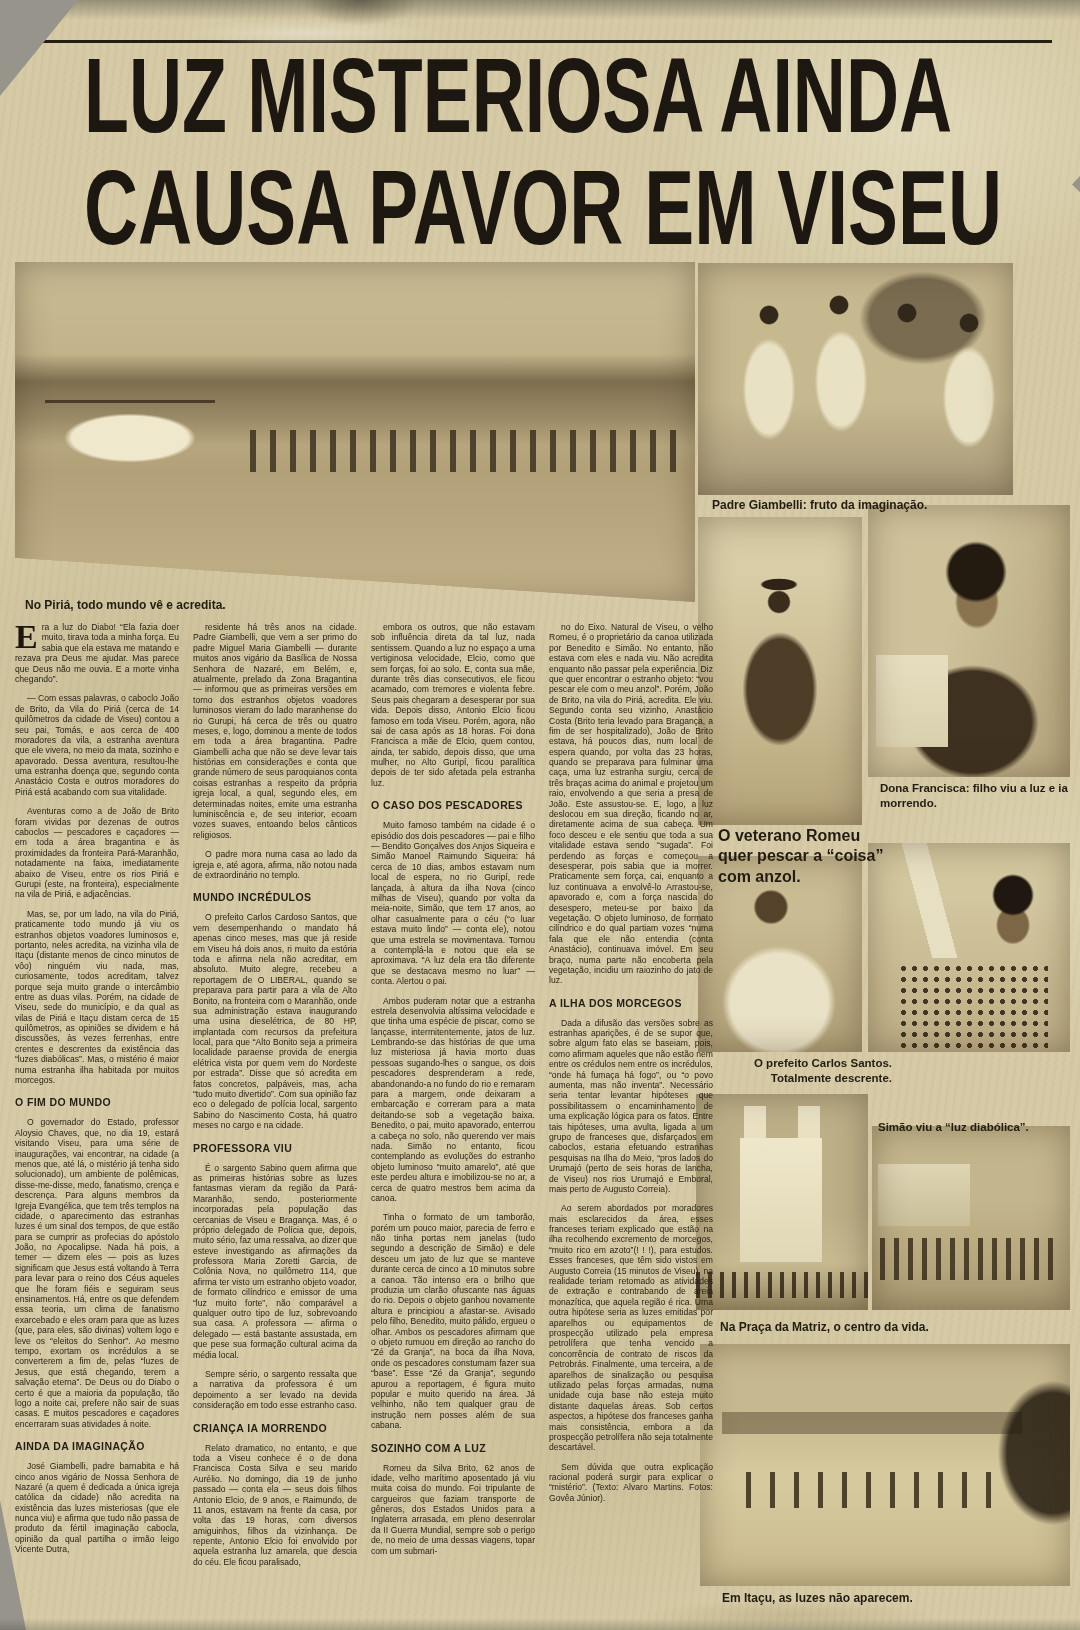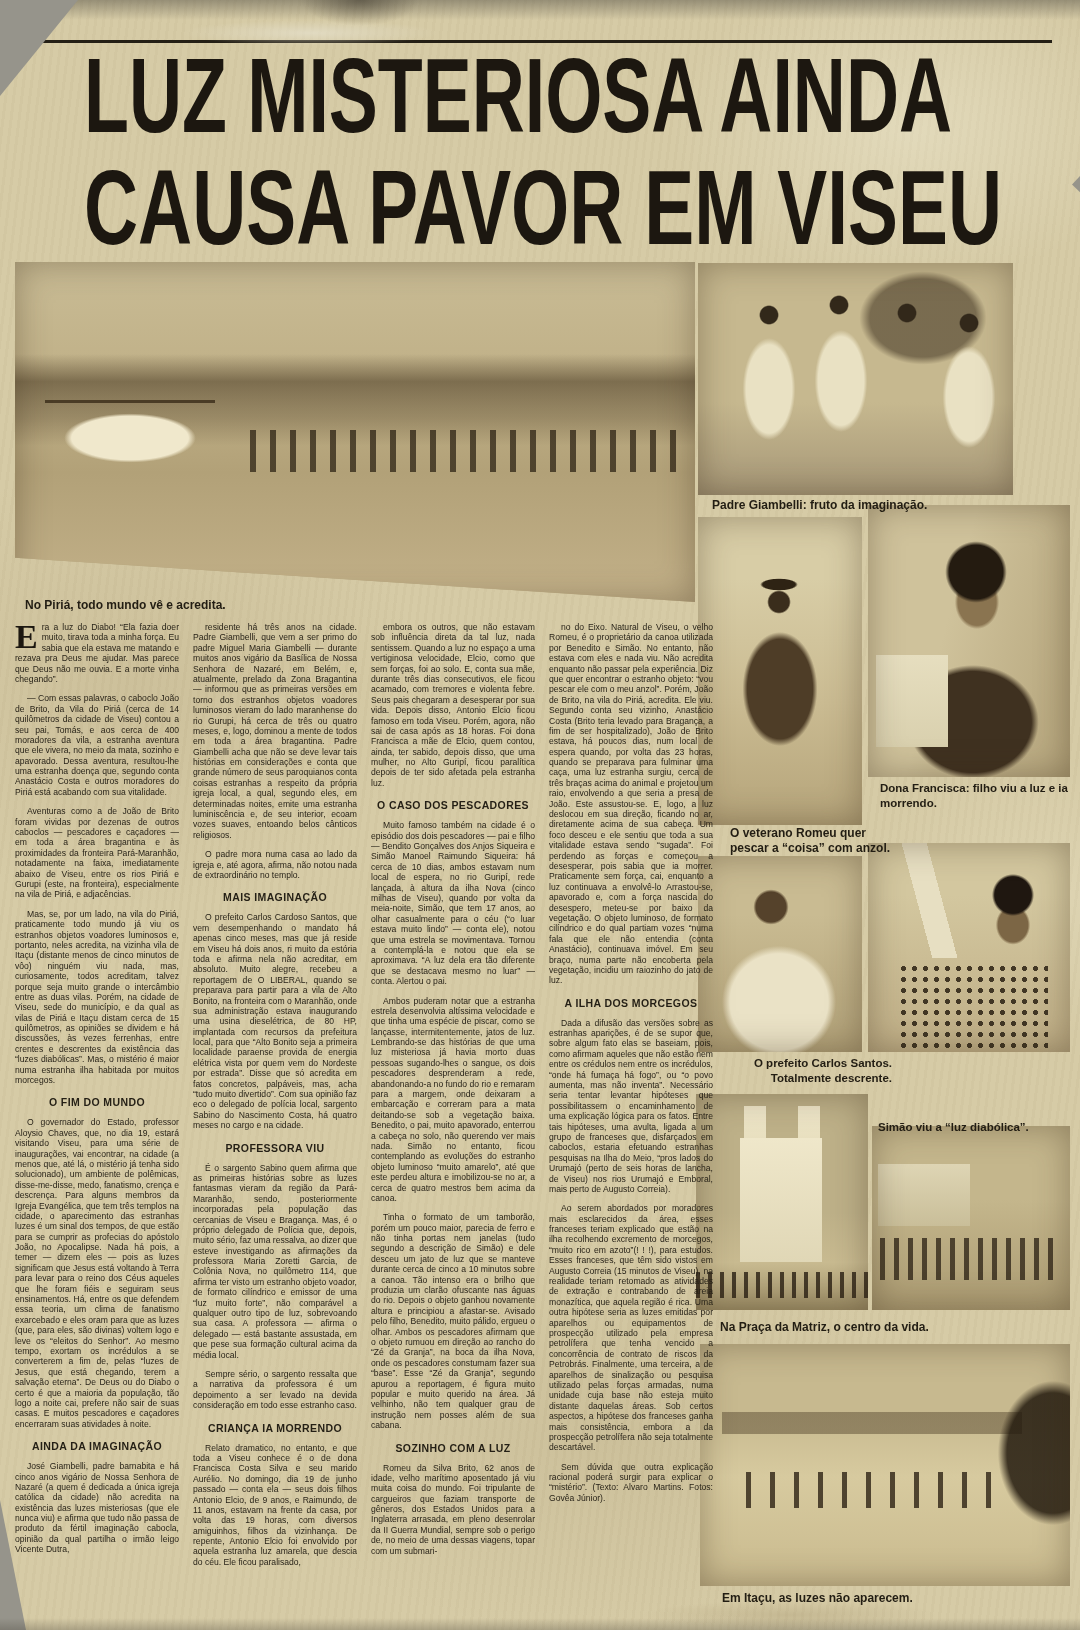--- a/index.html
+++ b/index.html
@@ -122,32 +122,32 @@
       linear-gradient(rgba(90,75,50,0.5),rgba(90,75,50,0.5)),
       repeating-linear-gradient(90deg, rgba(45,34,20,0.8) 0 5px, rgba(45,34,20,0) 5px 24px),
       linear-gradient(180deg,#c7b98f 0 28%,#d7ca9f 55%,#c9ba8e 100%);
     background-size:130px 170px,300px 22px,260px 36px,100% 100%;
     background-position:288px 24px,22px 68px,46px 128px,0 0;}
 
   .caption{position:absolute;font-weight:bold;color:#221d13;line-height:1.28;}
   .cap-lead{left:25px;top:598px;width:330px;font-size:12px;}
   .cap-padre{left:712px;top:498px;width:300px;font-size:12px;}
   .cap-francisca{left:880px;top:781px;width:196px;font-size:11.5px;}
-  .cap-romeu{left:718px;top:826px;width:172px;font-size:12px;margin-left:12px;}
+  .cap-romeu{left:718px;top:826px;width:172px;font-size:16px;}
   .cap-prefeito{left:722px;top:1056px;width:170px;font-size:11.5px;text-align:right;}
   .cap-simao{left:878px;top:1120px;width:200px;font-size:11.5px;}
   .cap-praca{left:720px;top:1320px;width:310px;font-size:12px;}
   .cap-itacu{left:722px;top:1591px;width:310px;font-size:12px;}
 
   .columns{position:absolute;left:15px;top:622px;width:700px;height:1008px;
     display:flex;gap:14px;}
   .col{width:164px;height:100%;overflow:hidden;}
   .col-para{margin:0 0 9px 0;font-size:8.6px;line-height:1.21;text-align:justify;text-indent:12px;}
   .col-para.lead{text-indent:0;}
-  .col-head{margin:11px 0 9px 0;font-size:10.5px;font-weight:bold;text-align:center;letter-spacing:0.4px;}
+  .col-head{margin:11px 0 9px 0;font-size:10.5px;font-weight:bold;letter-spacing:0.4px;}
   .dropcap{float:left;font-family:"Liberation Serif",serif;font-weight:bold;
     font-size:34px;line-height:27px;margin:1px 4px 0 0;color:#1c1710;}
 
   .stain{position:absolute;border-radius:50%;pointer-events:none;}
   .stain-1{left:180px;top:20px;width:260px;height:26px;background:radial-gradient(ellipse,rgba(230,225,205,0.7),transparent 70%);}
   .stain-2{left:640px;top:1600px;width:300px;height:30px;background:radial-gradient(ellipse,rgba(120,100,60,0.18),transparent 70%);}
 </style>
 </head>
 <body>
 
@@ -186,21 +186,21 @@
         <p class="col-para">Aventuras como a de João de Brito foram vividas por dezenas de outros caboclos — pescadores e caçadores — em toda a área bragantina e às proximidades da fronteira Pará-Maranhão, notadamente na faixa, imediatamente abaixo de Viseu, entre os rios Piriá e Gurupi (este, na fronteira), especialmente na vila de Piriá, e adjacências.</p>
         <p class="col-para">Mas, se, por um lado, na vila do Piriá, praticamente todo mundo já viu os estranhos objetos voadores luminosos e, portanto, neles acredita, na vizinha vila de Itaçu (distante menos de cinco minutos de vôo) ninguém viu nada, mas, curiosamente, todos acreditam, talvez porque seja muito grande o intercâmbio entre as duas vilas. Porém, na cidade de Viseu, sede do município, e da qual as vilas de Piriá e Itaçu distam cerca de 15 quilômetros, as opiniões se dividem e há discussões, às vezes ferrenhas, entre crentes e descrentes da existência das “luzes diabólicas”. Mas, o mistério é maior numa estranha ilha habitada por muitos morcegos.</p>
         <h3 class="col-head">O FIM DO MUNDO</h3>
         <p class="col-para">O governador do Estado, professor Aloysio Chaves, que, no dia 19, estará visitando Viseu, para uma série de inaugurações, vai encontrar, na cidade (a menos que, até lá, o mistério já tenha sido solucionado), um ambiente de polêmicas, disse-me-disse, medo, fanatismo, crença e descrença. Para alguns membros da Igreja Evangélica, que tem três templos na cidade, o aparecimento das estranhas luzes é um sinal dos tempos, de que estão para se cumprir as profecias do apóstolo João, no Apocalipse. Nada há pois, a temer — dizem eles — pois as luzes significam que Jesus está voltando à Terra para levar para o reino dos Céus aqueles que lhe foram fiéis e seguiram seus ensinamentos. Há, entre os que defendem essa teoria, um clima de fanatismo exarcebado e eles oram para que as luzes (que, para eles, são divinas) voltem logo e leve os “eleitos do Senhor”. Ao mesmo tempo, exortam os incrédulos a se converterem a fim de, pelas “luzes de Jesus, que está chegando, terem a salvação eterna”. De Deus ou do Diabo o certo é que a maioria da população, tão logo a noite cai, prefere não sair de suas casas. E muitos pescadores e caçadores encerraram suas atividades à noite.</p>
         <h3 class="col-head">AINDA DA IMAGINAÇÃO</h3>
         <p class="col-para">José Giambelli, padre barnabita e há cinco anos vigário de Nossa Senhora de Nazaré (a quem é dedicada a única igreja católica da cidade) não acredita na existência das luzes misteriosas (que ele nunca viu) e afirma que tudo não passa de produto da fértil imaginação cabocla, opinião da qual partilha o irmão leigo Vicente Dutra,</p>
       </div>
     <div class="col">
         <p class="col-para">residente há três anos na cidade. Padre Giambelli, que vem a ser primo do padre Miguel Maria Giambelli — durante muitos anos vigário da Basílica de Nossa Senhora de Nazaré, em Belém, e, atualmente, prelado da Zona Bragantina — informou que as primeiras versões em torno dos estranhos objetos voadores luminosos vieram do lado maranhense do rio Gurupi, há cerca de três ou quatro meses, e, logo, dominou a mente de todos em toda a área bragantina. Padre Giambelli acha que não se deve levar tais histórias em considerações e conta que grande número de seus paroquianos conta coisas estranhas a respeito da própria igreja local, a qual, segundo eles, em determinadas noites, emite uma estranha luminiscência e, de seu interior, ecoam vozes suaves, entoando belos cânticos religiosos.</p>
         <p class="col-para">O padre mora numa casa ao lado da igreja e, até agora, afirma, não notou nada de extraordinário no templo.</p>
-        <h3 class="col-head">MAIS IMAGINAÇÃO</h3>
+        <h3 class="col-head">MUNDO INCRÉDULOS</h3>
         <p class="col-para">O prefeito Carlos Cardoso Santos, que vem desempenhando o mandato há apenas cinco meses, mas que já reside em Viseu há dois anos, ri muito da estória toda e afirma nela não acreditar, em absoluto. Muito alegre, recebeu a reportagem de O LIBERAL, quando se preparava para partir para a vila de Alto Bonito, na fronteira com o Maranhão, onde sua administração estava inaugurando uma usina dieselétrica, de 80 HP, implantada com recursos da prefeitura local, para que “Alto Bonito seja a primeira localidade paraense provida de energia elétrica vista por quem vem do Nordeste por estrada”. Disse que só acredita em fatos concretos, palpáveis, mas, acha “tudo muito divertido”. Com sua opinião faz eco o delegado de polícia local, sargento Sabino do Nascimento Costa, há quatro meses no cargo e na cidade.</p>
         <h3 class="col-head">PROFESSORA VIU</h3>
         <p class="col-para">É o sargento Sabino quem afirma que as primeiras histórias sobre as luzes fantasmas vieram da região da Pará-Maranhão, sendo, posteriormente incorporadas pela população das cercanias de Viseu e Bragança. Mas, é o próprio delegado de Polícia que, depois, muito sério, faz uma ressalva, ao dizer que esteve investigando as afirmações da professora Maria Zoretti Garcia, de Colônia Nova, no quilômetro 114, que afirma ter visto um estranho objeto voador, de formato cilíndrico e emissor de uma “luz muito forte”, não comparável a qualquer outro tipo de luz, sobrevoando sua casa. A professora — afirma o delegado — está bastante assustada, em que pese sua formação cultural acima da média local.</p>
         <p class="col-para">Sempre sério, o sargento ressalta que a narrativa da professora é um depoimento a ser levado na devida consideração em todo esse estranho caso.</p>
         <h3 class="col-head">CRIANÇA IA MORRENDO</h3>
         <p class="col-para">Relato dramatico, no entanto, e que toda a Viseu conhece é o de dona Francisca Costa Silva e seu marido Aurélio. No domingo, dia 19 de junho passado — conta ela — seus dois filhos Antonio Elcio, de 9 anos, e Raimundo, de 11 anos, estavam na frente da casa, por volta das 19 horas, com diversos amiguinhos, filhos da vizinhança. De repente, Antonio Elcio foi envolvido por aquela estranha luz amarela, que descia do céu. Ele ficou paralisado,</p>
       </div>
     <div class="col">
         <p class="col-para">embora os outros, que não estavam sob influência direta da tal luz, nada sentissem. Quando a luz no espaço a uma vertiginosa velocidade, Elcio, como que sem forças, foi ao solo. E, conta sua mãe, durante três dias consecutivos, ele ficou acamado, com tremores e violenta febre. Seus pais chegaram a desesperar por sua vida. Depois disso, Antonio Elcio ficou famoso em toda Viseu. Porém, agora, não sai de casa após as 18 horas. Foi dona Francisca a mãe de Elcio, quem contou, ainda, ter sabido, depois disso, que uma mulher, no Alto Guripí, ficou paralítica depois de ter sido afetada pela estranha luz.</p>
         <h3 class="col-head">O CASO DOS PESCADORES</h3>

